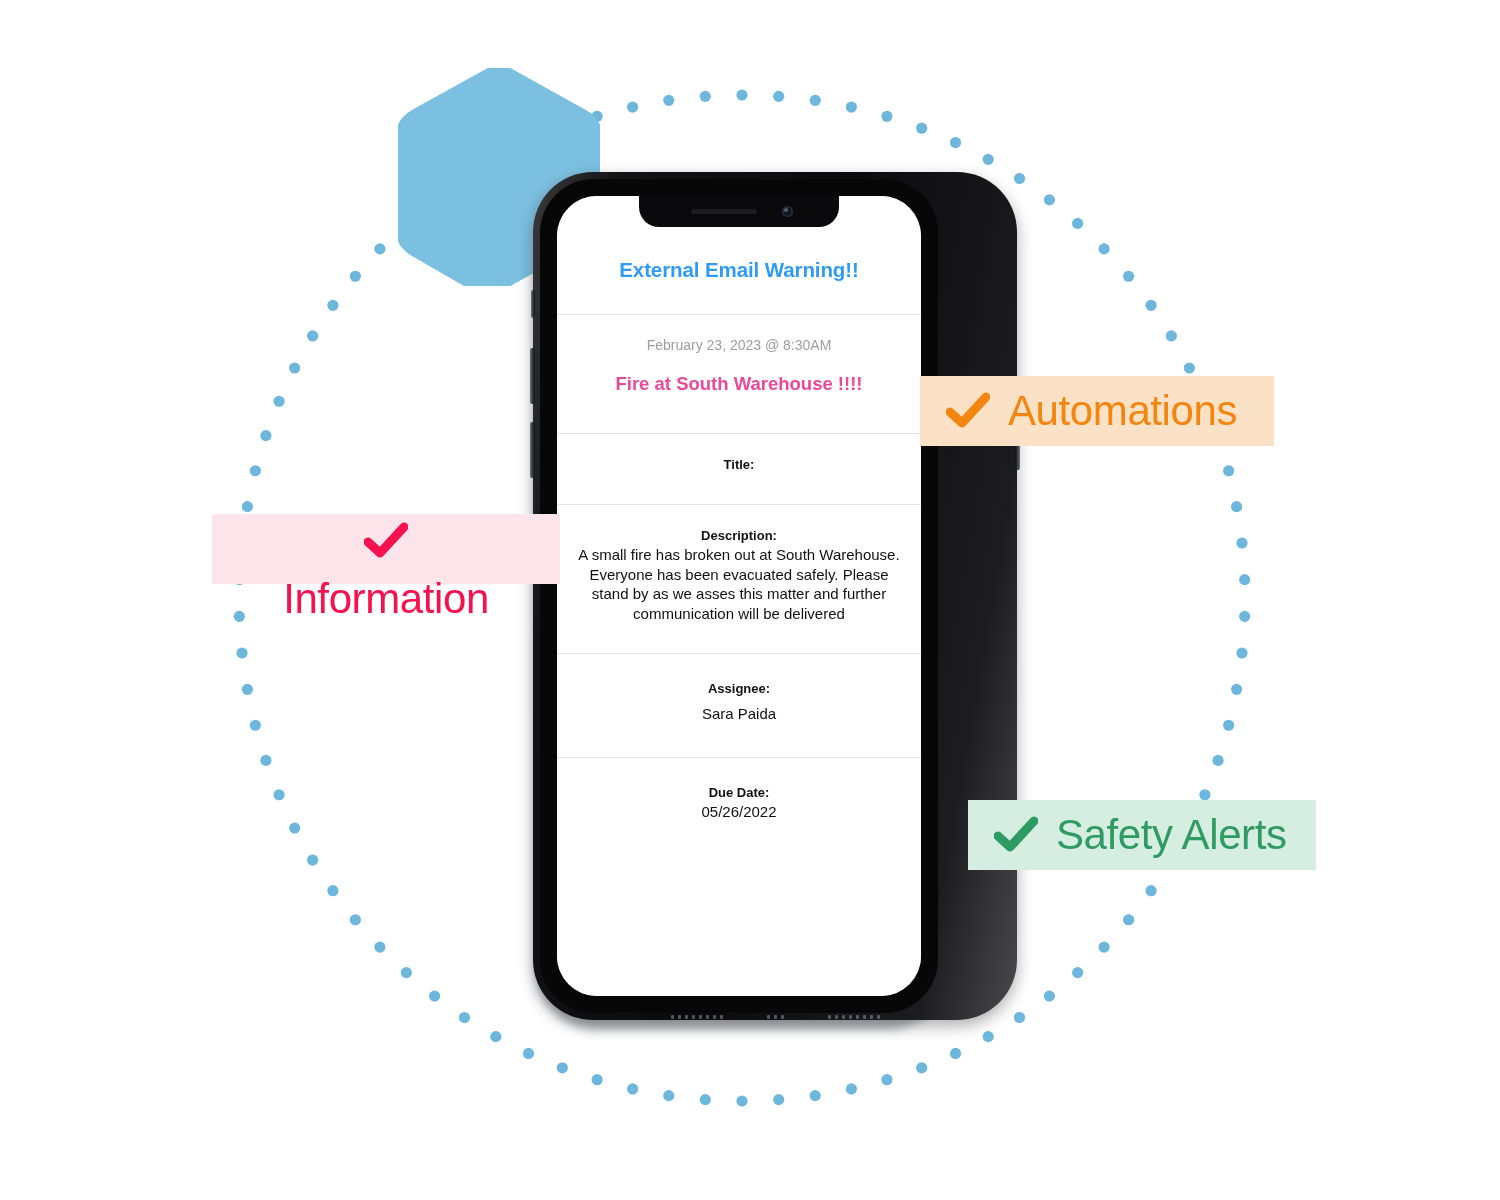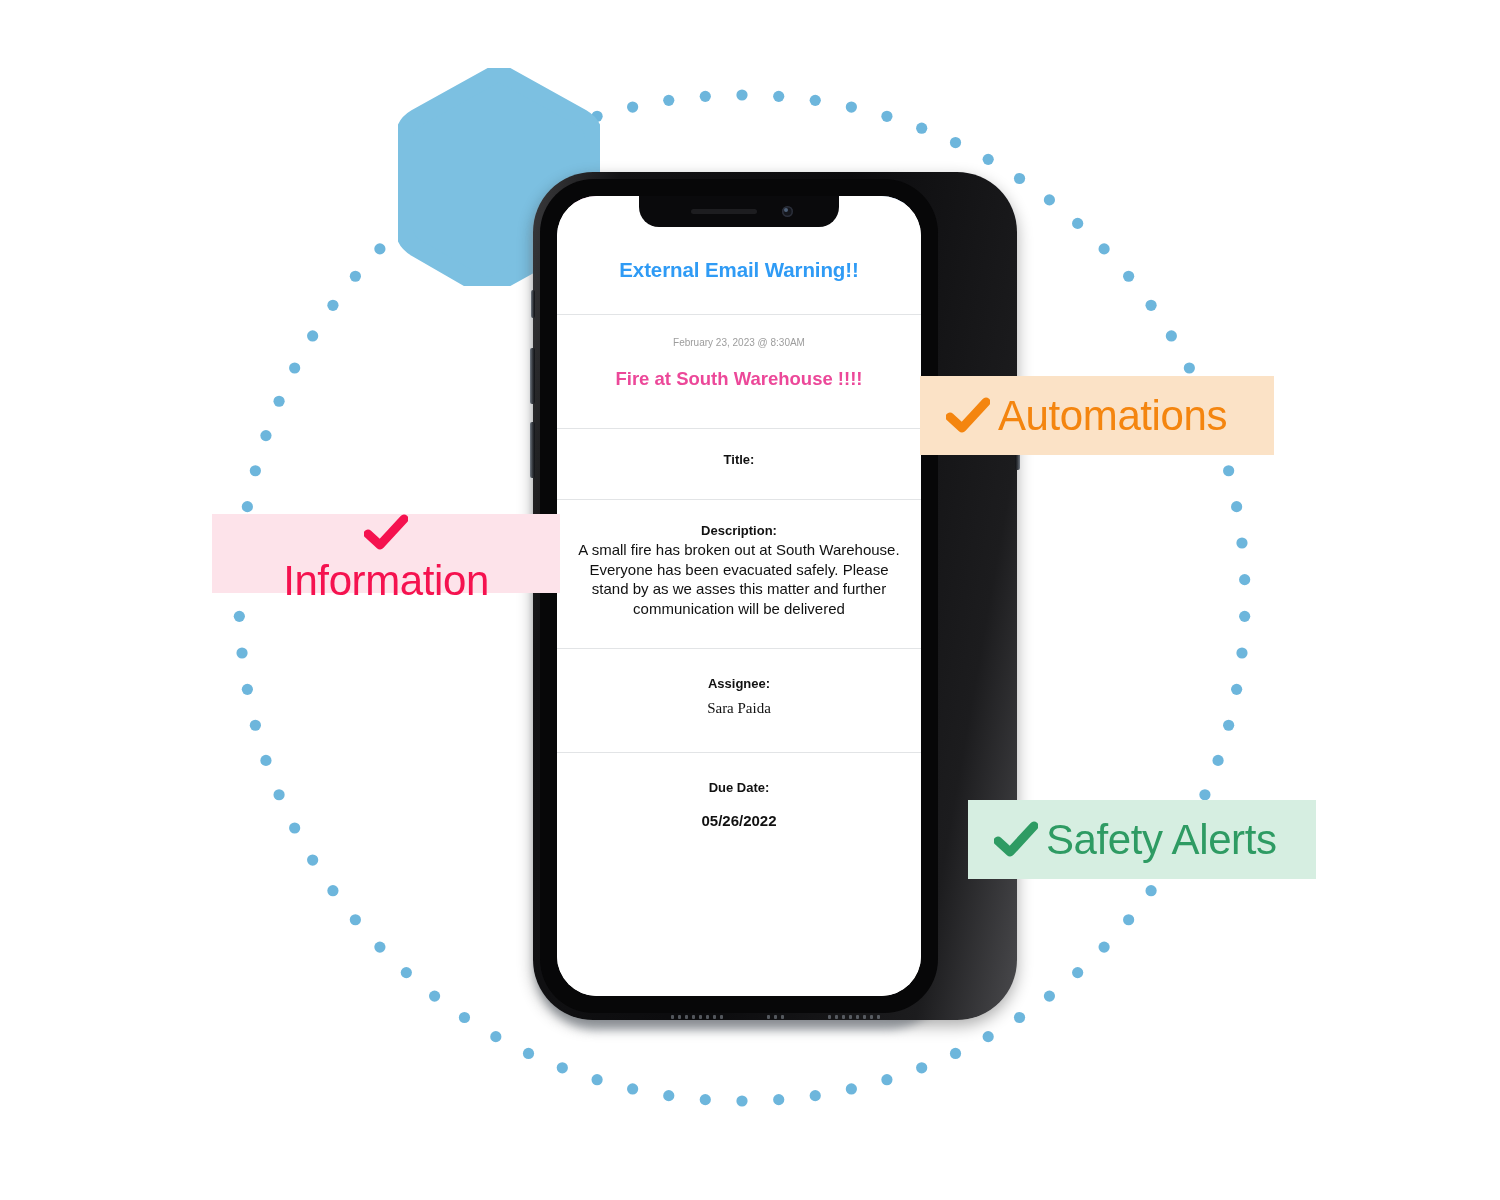--- a/index.html
+++ b/index.html
@@ -185,21 +185,21 @@
     text-align: center;
     color: #2f9bf5;
     font-size: 20.5px;
     font-weight: bold;
     padding: 28px 8px 32px;
     letter-spacing: -0.1px;
   }
   .timestamp {
     text-align: center;
     color: #9d9d9d;
-    font-size: 10px;
+    font-size: 14px;
     padding: 22px 8px 0;
   }
   .alert-title {
     text-align: center;
     color: #ec4899;
     font-size: 18.5px;
     font-weight: bold;
     padding: 20px 8px 38px;
   }
   .field { padding: 22px 14px 30px; text-align: center; }
@@ -209,32 +209,32 @@
     color: #111;
     line-height: 1.35;
   }
   .field-value {
     font-size: 15px;
     color: #111;
     line-height: 1.3;
     margin-top: 1px;
   }
   .field.assignee { padding: 26px 14px 34px; }
-  .field.assignee .field-value { margin-top: 6px; font-family: Liberation Serif, serif; }
+  .field.assignee .field-value { margin-top: 6px; }
   .field.duedate { padding: 26px 0 20px; }
-  .field.duedate .field-value { margin-top: 14px; font-weight: bold; }
+  .field.duedate .field-value { margin-top: 0; }
 
   
   .badge {
     position: absolute;
     display: flex;
     align-items: center;
-    gap: 8px;
-    padding: 0 26px;
-    height: 79px;
+    gap: 18px;
+    padding: 8px 26px;
+    height: 70px;
   }
   .badge .check { flex: 0 0 auto; display: block; }
   .badge .label {
     font-size: 42px;
     line-height: 1;
     letter-spacing: -0.4px;
     white-space: nowrap;
   }
 
   .badge-information {

